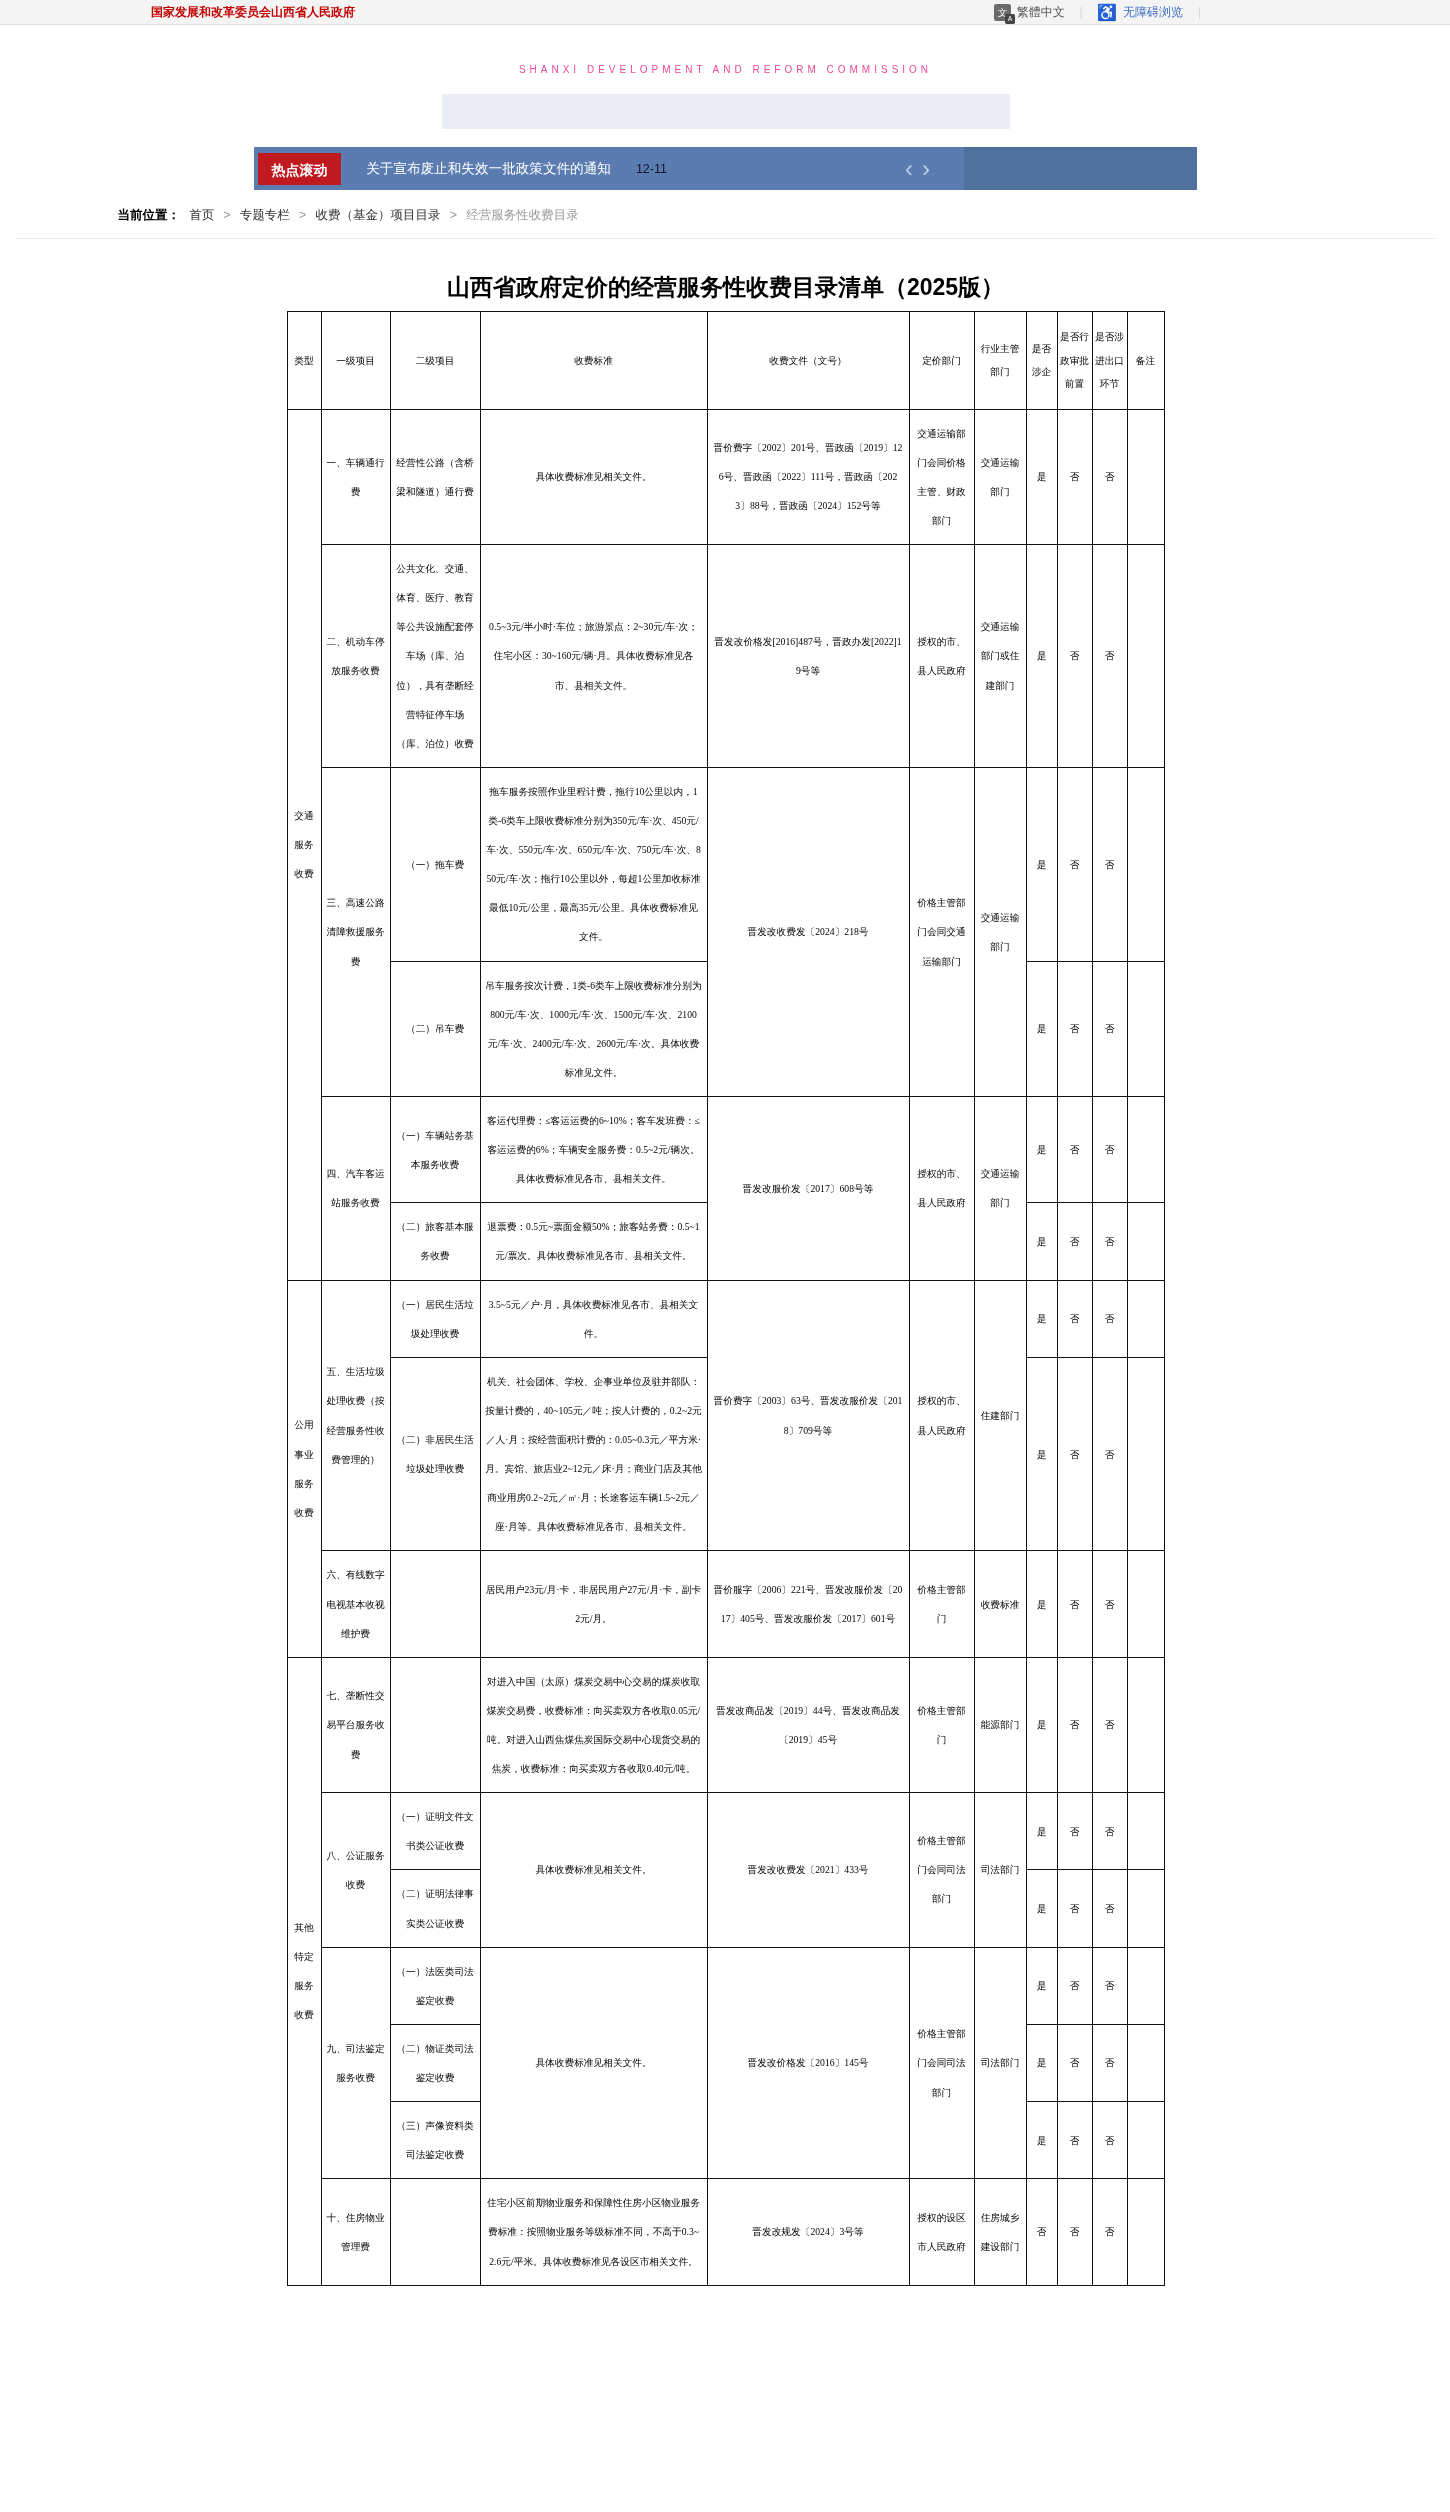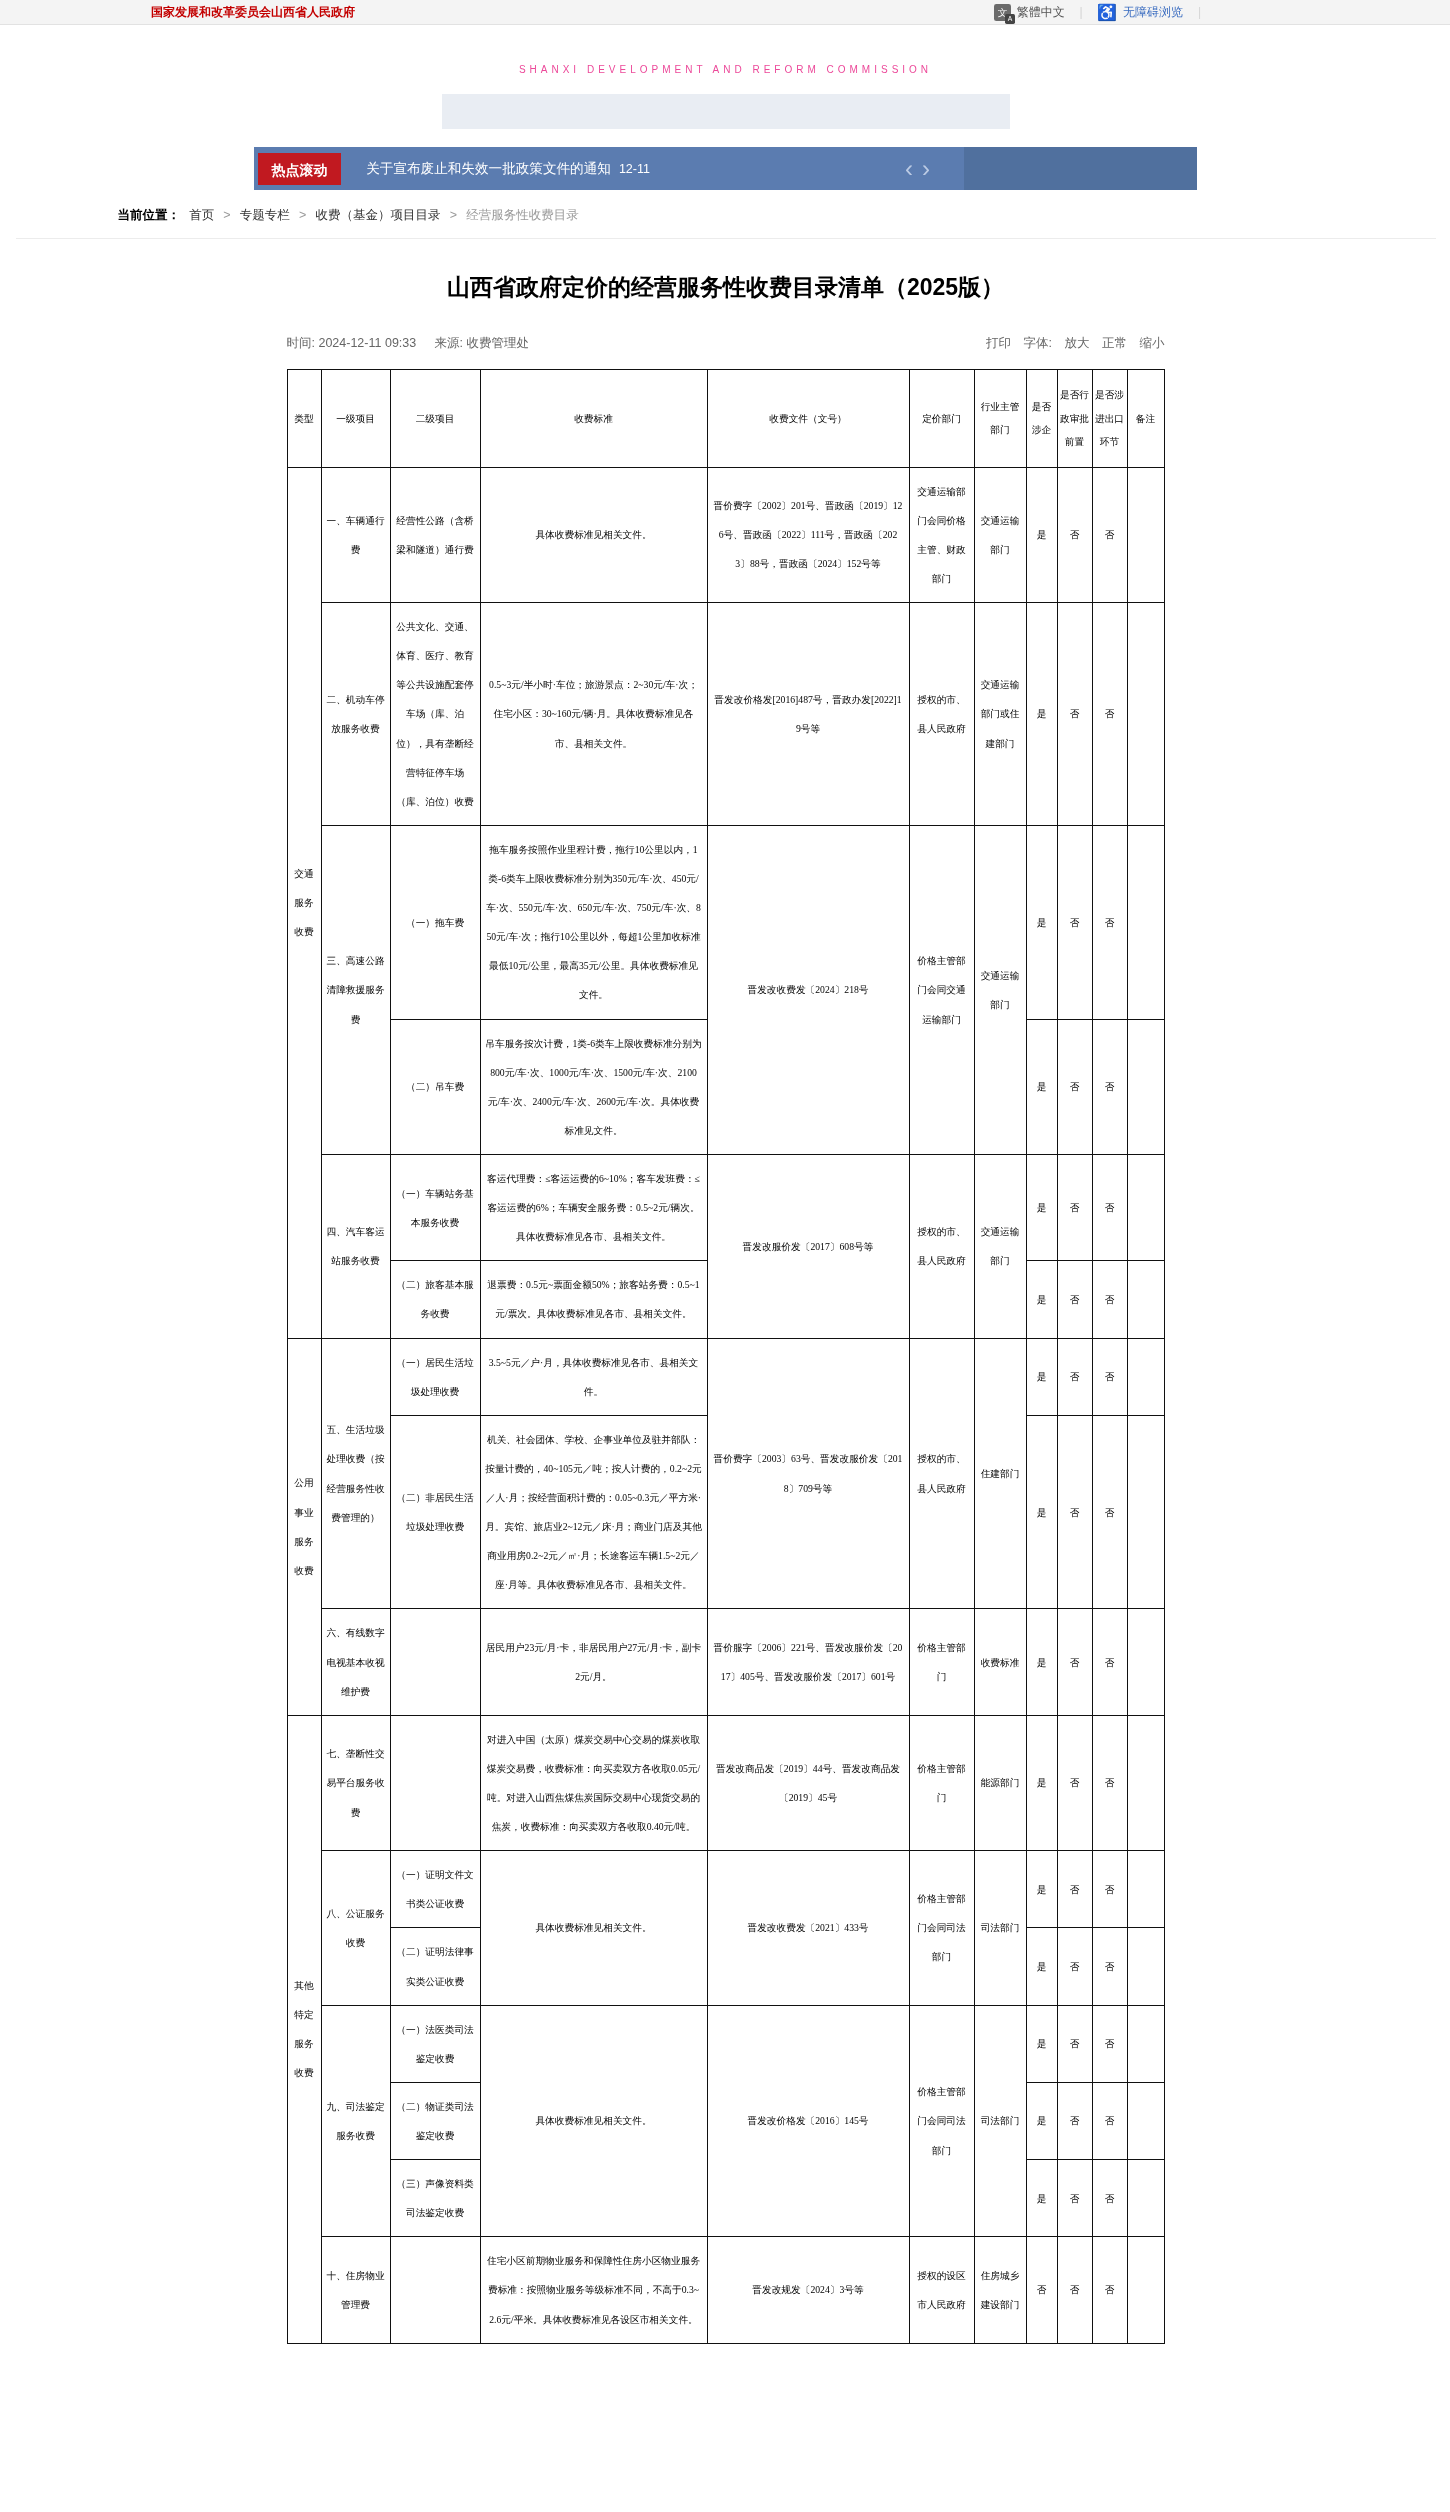--- a/index.html
+++ b/index.html
@@ -35,21 +35,21 @@
   .hot-row{margin-top:14.8px;font-size:13.6px;color:#222;display:flex;gap:19.3px;align-items:center;flex-wrap:wrap;}
   .hot-label{font-weight:bold;color:#1f3660;}
   .hot-row a{color:#222;text-decoration:none;}
   
   .ticker{width:943px;height:43px;margin:18px auto 0;background:#5b7cb0;position:relative;
           display:flex;align-items:center;overflow:hidden;}
   .ticker-shade{position:absolute;right:0;top:0;width:233px;height:100%;background:#50709e;}
   .hot-btn{background:#c11920;color:#fff;font-weight:bold;font-size:14px;height:32px;line-height:35px;
            padding:0 13.6px;margin-left:4px;z-index:2;}
   .ticker-news{color:#ffffff;font-size:13.6px;margin-left:25px;text-decoration:none;z-index:2;}
-  .ticker-date{color:#ffffff;font-size:12.5px;margin-left:8px;z-index:2;}
+  .ticker-date{color:#0f172a;font-size:12.5px;margin-left:25px;z-index:2;}
   .ticker-arrows{position:absolute;right:267px;top:0;height:43px;display:flex;align-items:center;gap:9px;
                  font-size:24px;color:#bccbe4;z-index:2;}
   .ticker-arrows span{cursor:pointer;line-height:1;}
   
   .crumb-wrap{width:1216px;margin:0 auto;padding:17px 0 13.6px 0;font-size:12.5px;color:#333;}
   .crumb-wrap .lbl{font-weight:bold;color:#000;}
   .crumb-wrap a{color:#333;text-decoration:none;margin:0 5.7px;}
   .crumb-sep{color:#999;}
   .crumb-cur{color:#9a9a9a;margin-left:5.7px;}
   .crumb-divider{width:1420px;margin:0 auto;border-bottom:0.6px solid #ececec;}
@@ -121,33 +121,20 @@
   <a href="#">专题专栏</a>
   <span class="crumb-sep">&gt;</span>
   <a href="#">收费（基金）项目目录</a>
   <span class="crumb-sep">&gt;</span>
   <span class="crumb-cur">经营服务性收费目录</span>
 </div>
 <div class="crumb-divider"></div>
 
 <div class="article">
   <div class="article-title">山西省政府定价的经营服务性收费目录清单（2025版）</div>
-  <div class="meta-row">
-    <div class="meta-left">
-      <span>时间: 2024-12-11 09:33</span>
-      <span>来源: 收费管理处</span>
-    </div>
-    <div class="meta-right">
-      <a href="#">打印</a>
-      <span>字体:</span>
-      <a href="#">放大</a>
-      <a href="#">正常</a>
-      <a href="#">缩小</a>
-    </div>
-  </div>
 
   <table class="fee" id="fee-table">
       <colgroup>
         <col style="width: 34px;">
         <col style="width: 69px;">
         <col style="width: 90px;">
         <col style="width: 227px;">
         <col style="width: 202px;">
         <col style="width: 65px;">
         <col style="width: 52px;">

